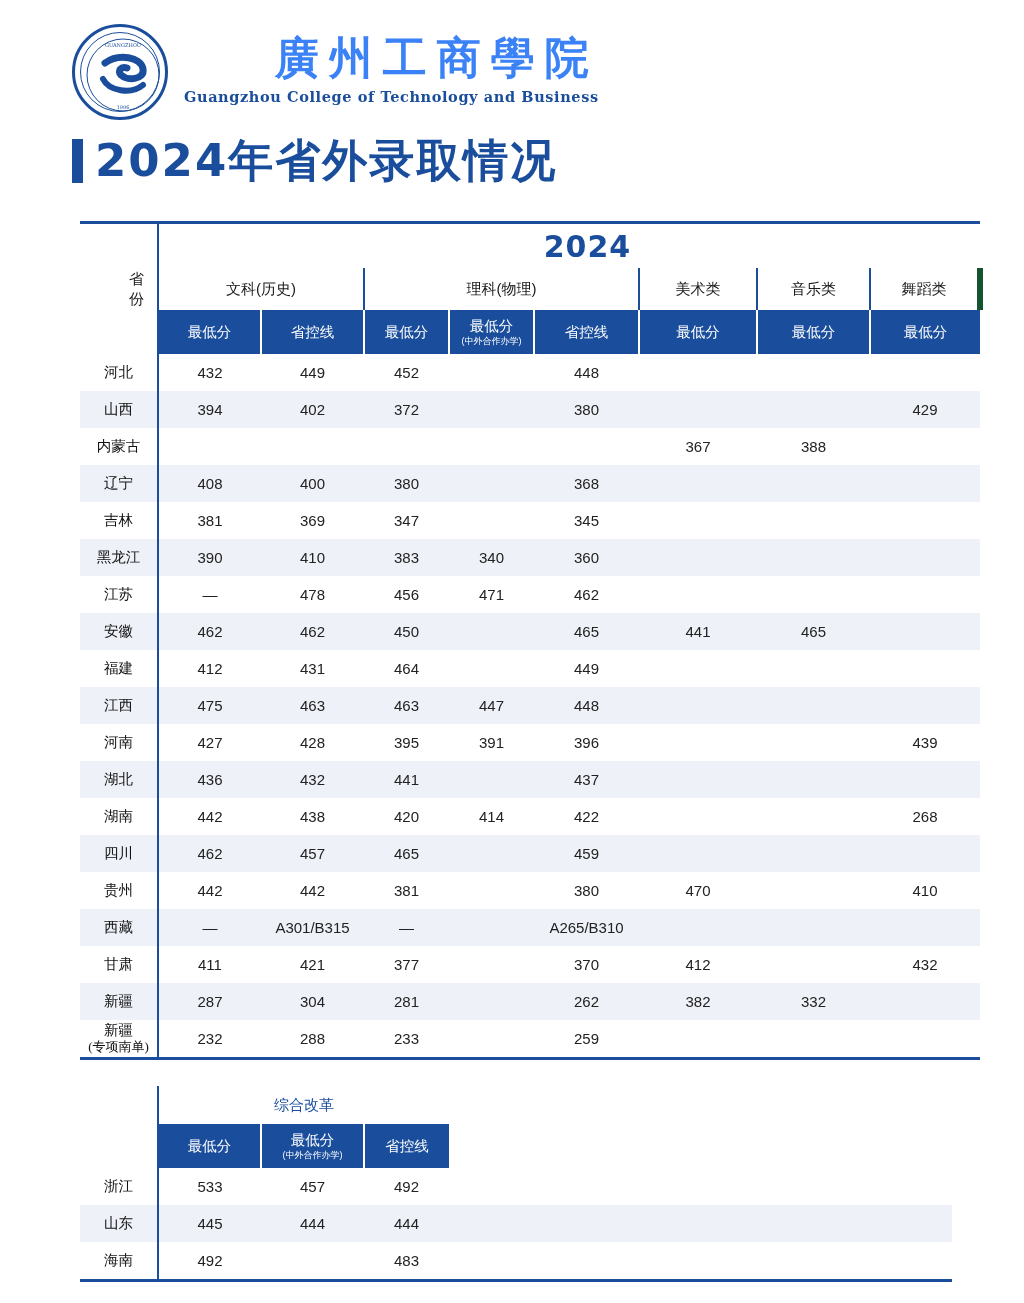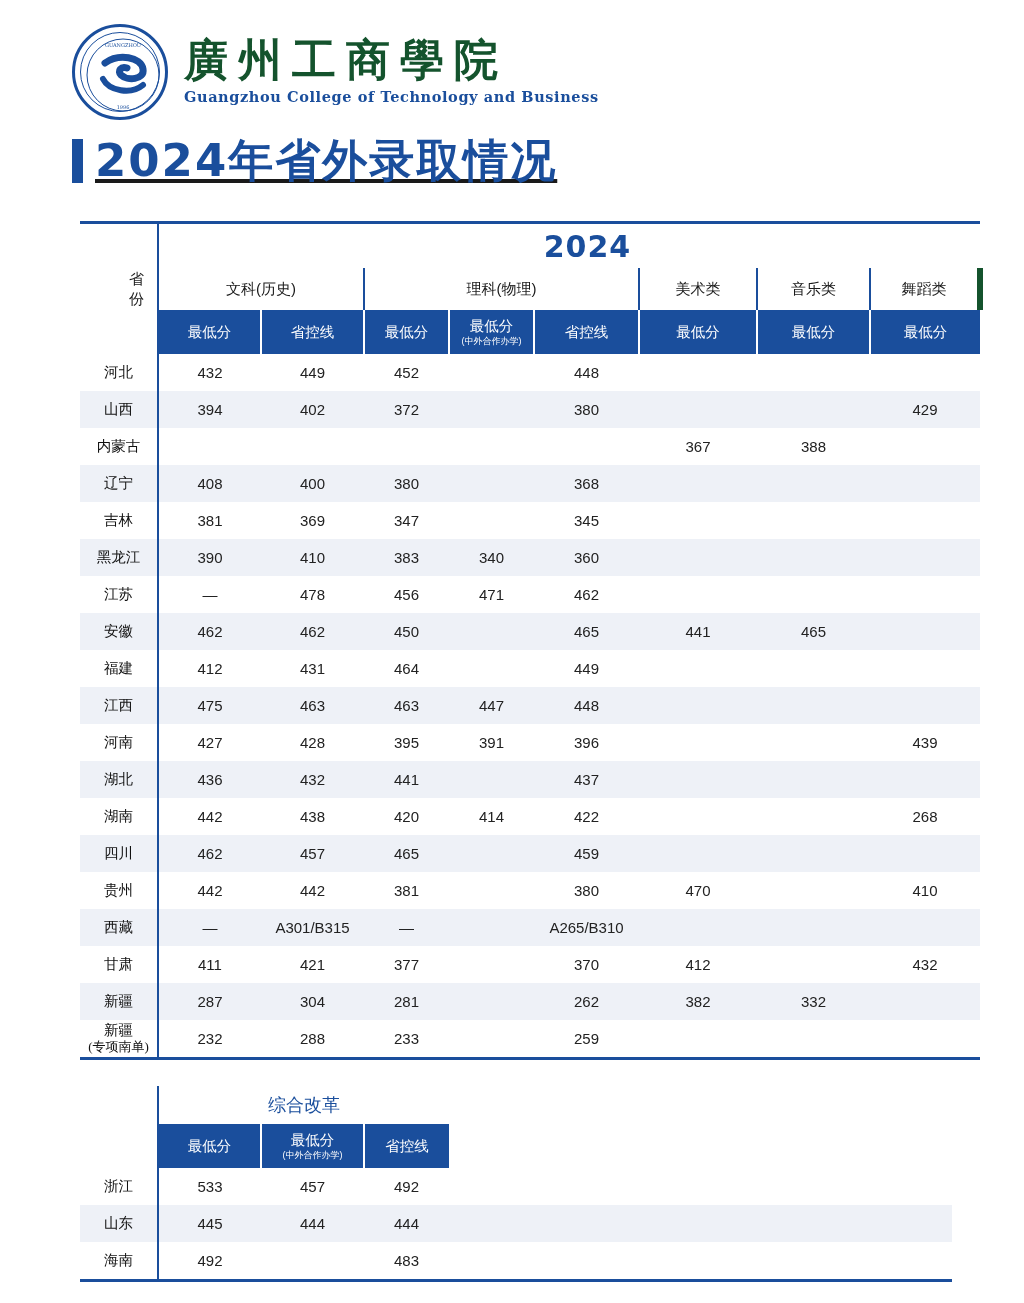--- a/index.html
+++ b/index.html
@@ -37,41 +37,41 @@
     inset: 5px;
     border-radius: 50%;
     border: 1px solid #1a4e9c;
   }
   .logo-mark svg { position: absolute; inset: 0; }
   .logo-text {
     margin-left: 16px;
     line-height: 1;
   }
   .logo-cn {
-    font-family: Liberation Serif, serif;
+    font-family: Liberation Mono, monospace;
     font-size: 44px;
     font-weight: 700;
     letter-spacing: 10px;
-    color: #14532d;
+    color: #3b82f6;
+    text-align: right;
   }
   .logo-en {
     font-family: "DejaVu Serif", serif;
     font-size: 14.5px;
     font-weight: 700;
     letter-spacing: 0.6px;
     color: #1a4e9c;
     margin-top: 7px;
   }
 
   
   .title-row {
     display: flex;
     align-items: center;
     margin: 18px 0 0 72px;
-    text-decoration: underline;
   }
   .title-bar {
     width: 11px;
     height: 44px;
     background: #1a4e9c;
     margin-right: 12px;
     flex: none;
   }
   .page-title {
     font-family: "DejaVu Sans", sans-serif;
@@ -175,21 +175,21 @@
   }
   .sep-right {
     border-right: 2px solid #ffffff;
   }
 
   
   .table2-wrap {
     margin: 26px 72px 0 80px;
   }
   .t2-title {
-    font-size: 18px;
+    font-size: 15px;
     color: #1a4e9c;
     text-align: center;
     height: 38px;
     vertical-align: middle;
   }
   .bottom-rule {
     border-top: 3px solid #1a4e9c;
     margin: 0 72px 0 80px;
     height: 0;
   }

